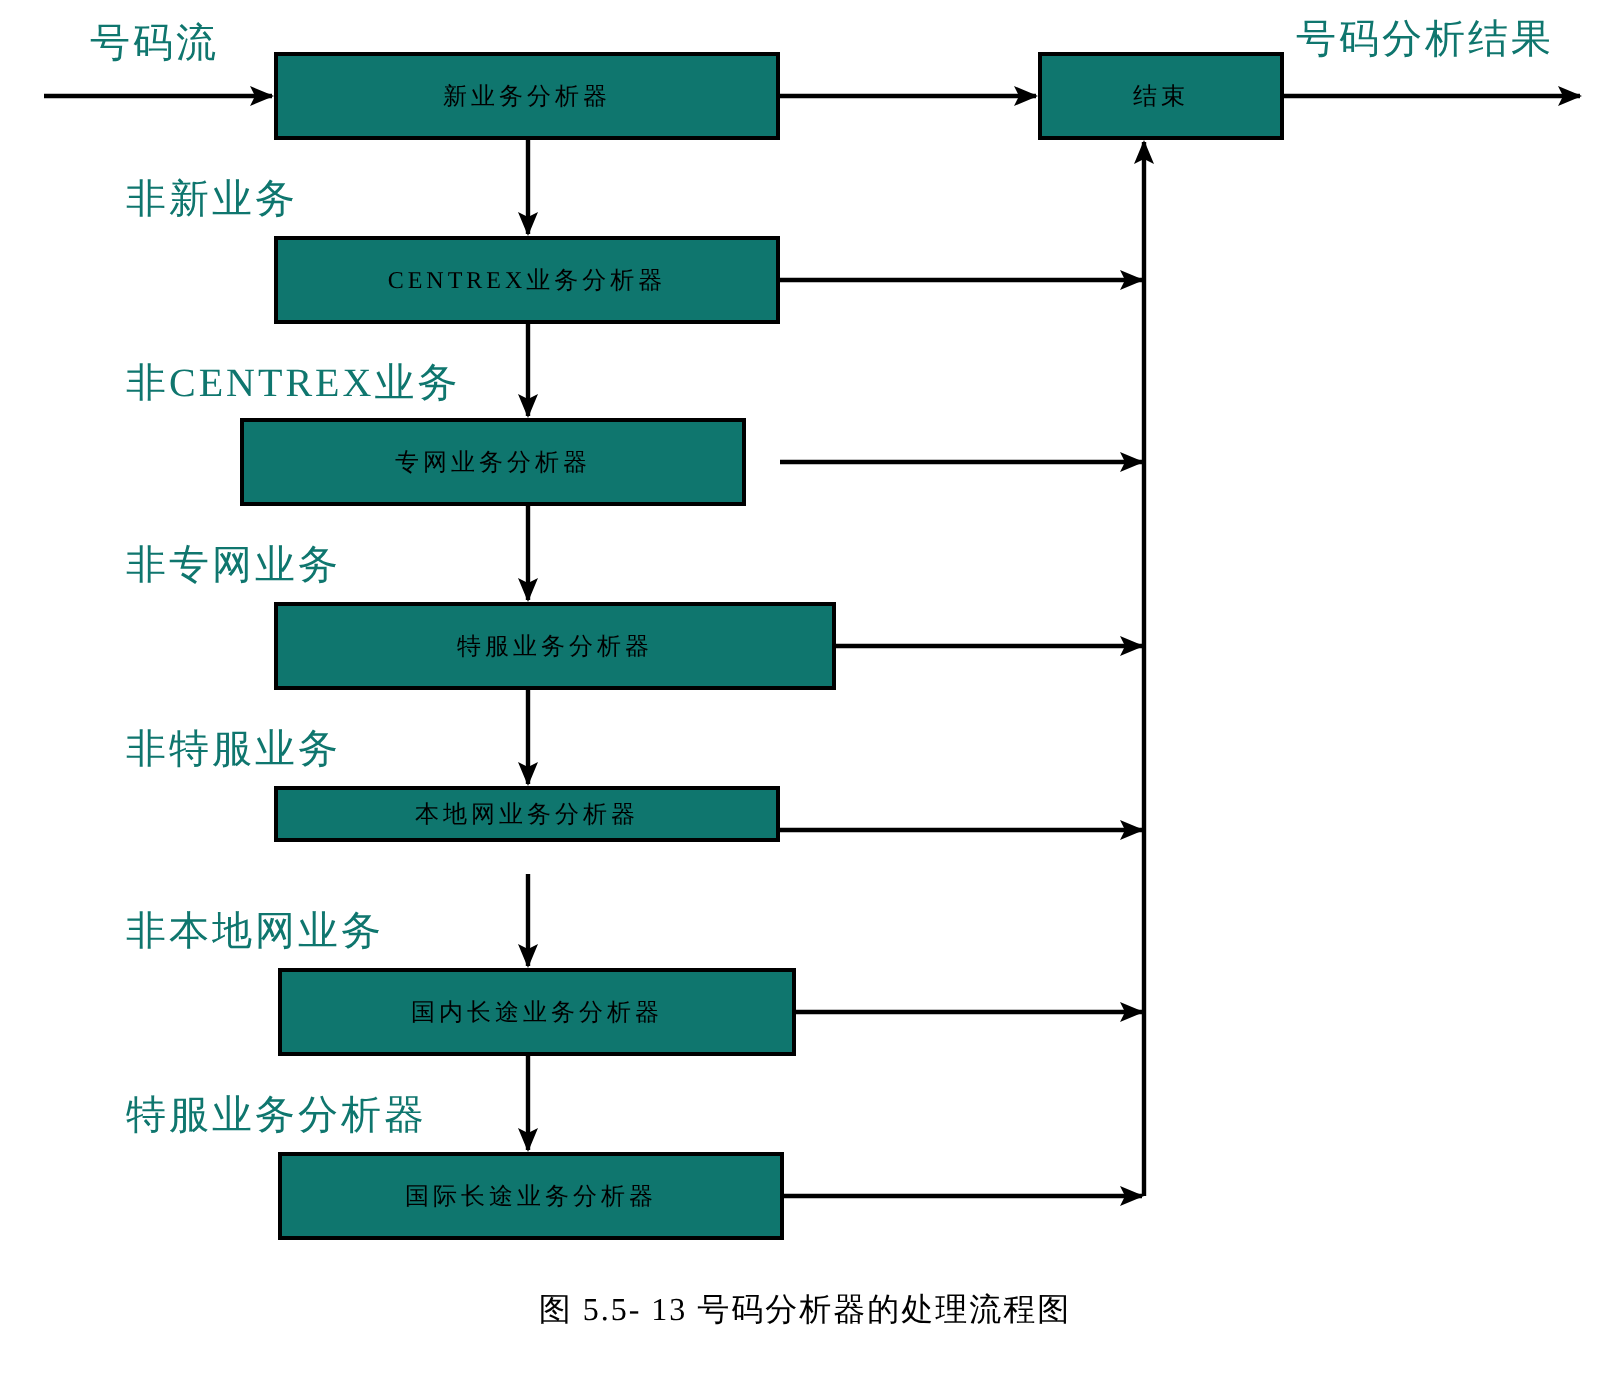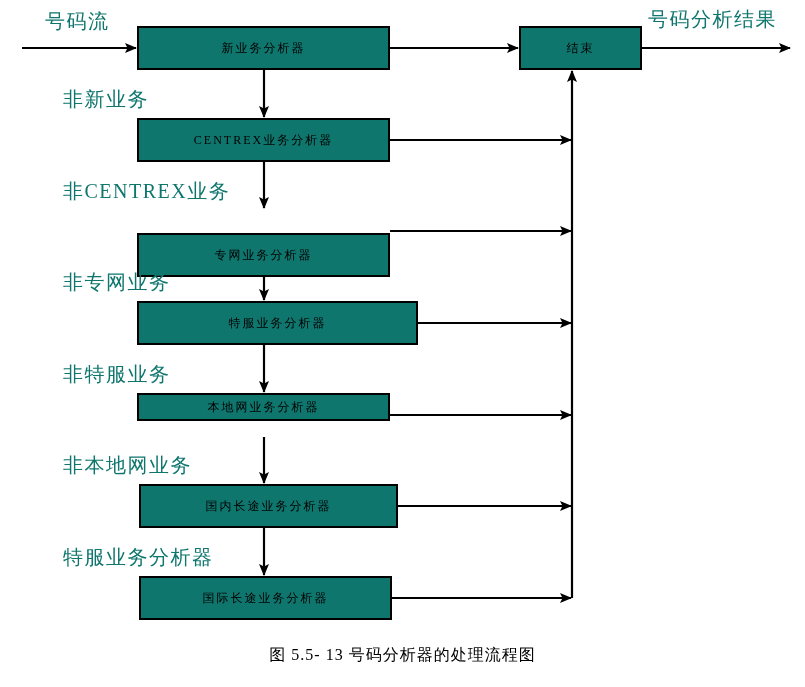--- a/index.html
+++ b/index.html
@@ -90,21 +90,21 @@
 
 <div class="node-box" style="left: 137px; top: 26px; width: 253px; height: 44px;">
     <span>新业务分析器</span>
   </div>
 <div class="node-box" style="left: 519px; top: 26px; width: 123px; height: 44px; font-family: Liberation Mono, monospace;">
     <span>结束</span>
   </div>
 <div class="node-box" style="left: 121px; top: 118px; width: 253px; height: 44px; margin-left: 16px;">
     <span>CENTREX业务分析器</span>
   </div>
-<div class="node-box" style="left: 137px; top: 209px; width: 253px; height: 44px; margin-top: 24px;">
+<div class="node-box" style="left: 120px; top: 209px; width: 253px; height: 44px;">
     <span>专网业务分析器</span>
   </div>
 <div class="node-box" style="left: 137px; top: 301px; width: 281px; height: 44px;">
     <span>特服业务分析器</span>
   </div>
 <div class="node-box" style="left: 137px; top: 393px; width: 253px; height: 28px;">
     <span>本地网业务分析器</span>
   </div>
 <div class="node-box" style="left: 139px; top: 484px; width: 259px; height: 44px;">
     <span>国内长途业务分析器</span>

